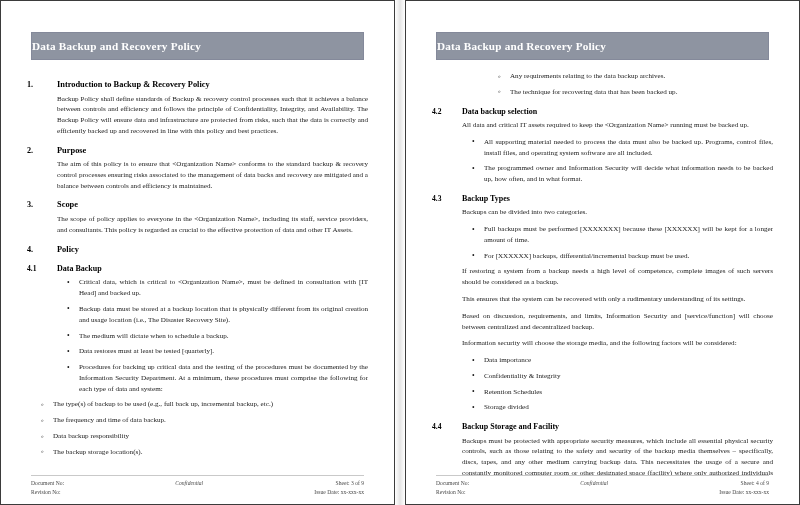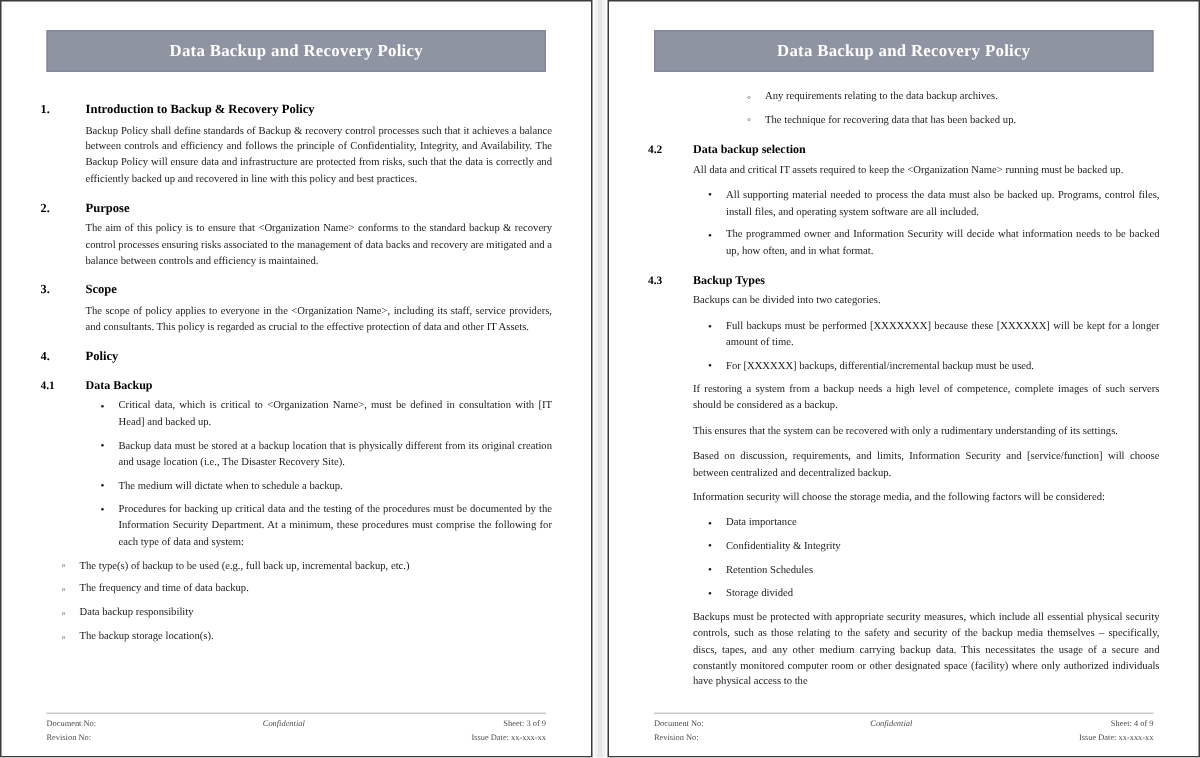--- a/index.html
+++ b/index.html
@@ -31,26 +31,26 @@
     background: #ffffff;
     border: 1px solid #3b3b3b;
     box-sizing: border-box;
     padding: 8px 26px 6px 26px;
     display: flex;
     flex-direction: column;
   }
   .banner {
     background: #8e94a1;
     color: #ffffff;
-    text-align: center;
+    text-align: left;
     font-weight: bold;
     font-size: 11.2px;
     letter-spacing: 0.2px;
     padding: 7px 0 7px 0;
-    margin: 11px 4px 11px 4px;
+    margin: 23px 4px 11px 4px;
     border: 1px solid #84899a;
     box-sizing: border-box;
   }
   .body-area {
     flex: 1 1 auto;
     overflow: hidden;
   }
   
   .sec {
     display: flex;
@@ -200,20 +200,21 @@
 
       <div class="subsec">
         <div class="subsec-num">4.1</div>
         <div class="subsec-title">Data Backup</div>
       </div>
 
       <ul class="lvl1">
         <li>Critical data, which is critical to &lt;Organization Name&gt;, must be defined in consultation with [IT Head] and backed up.</li>
         <li>Backup data must be stored at a backup location that is physically different from its original creation and usage location (i.e., The Disaster Recovery Site).</li>
         <li>The medium will dictate when to schedule a backup.</li>
+        <li>Data restores must at least be tested [quarterly].</li>
         <li>Procedures for backing up critical data and the testing of the procedures must be documented by the Information Security Department. At a minimum, these procedures must comprise the following for each type of data and system:</li>
       </ul>
 
       <ul class="lvl2">
         <li>The type(s) of backup to be used (e.g., full back up, incremental backup, etc.)</li>
         <li>The frequency and time of data backup.</li>
         <li>Data backup responsibility</li>
         <li>The backup storage location(s).</li>
 
       </ul>
@@ -270,20 +271,24 @@
       <p class="para">This ensures that the system can be recovered with only a rudimentary understanding of its settings.</p>
       <p class="para">Based on discussion, requirements, and limits, Information Security and [service/function] will choose between centralized and decentralized backup.</p>
       <p class="para">Information security will choose the storage media, and the following factors will be considered:</p>
       <ul class="lvl1">
         <li>Data importance</li>
         <li>Confidentiality &amp; Integrity</li>
         <li>Retention Schedules</li>
         <li>Storage divided</li>
       </ul>
 
+      <div class="subsec">
+        <div class="subsec-num">4.4</div>
+        <div class="subsec-title">Backup Storage and Facility</div>
+      </div>
       <p class="para">Backups must be protected with appropriate security measures, which include all essential physical security controls, such as those relating to the safety and security of the backup media themselves – specifically, discs, tapes, and any other medium carrying backup data. This necessitates the usage of a secure and constantly monitored computer room or other designated space (facility) where only authorized individuals have physical access to the</p>
 
     </div>
 
     <div class="footer">
       <div class="footer-col-left">
         <div class="footer-line">Document No:</div>
         <div class="footer-line">Revision No:</div>
       </div>
       <div class="footer-col-center">Confidential</div>

